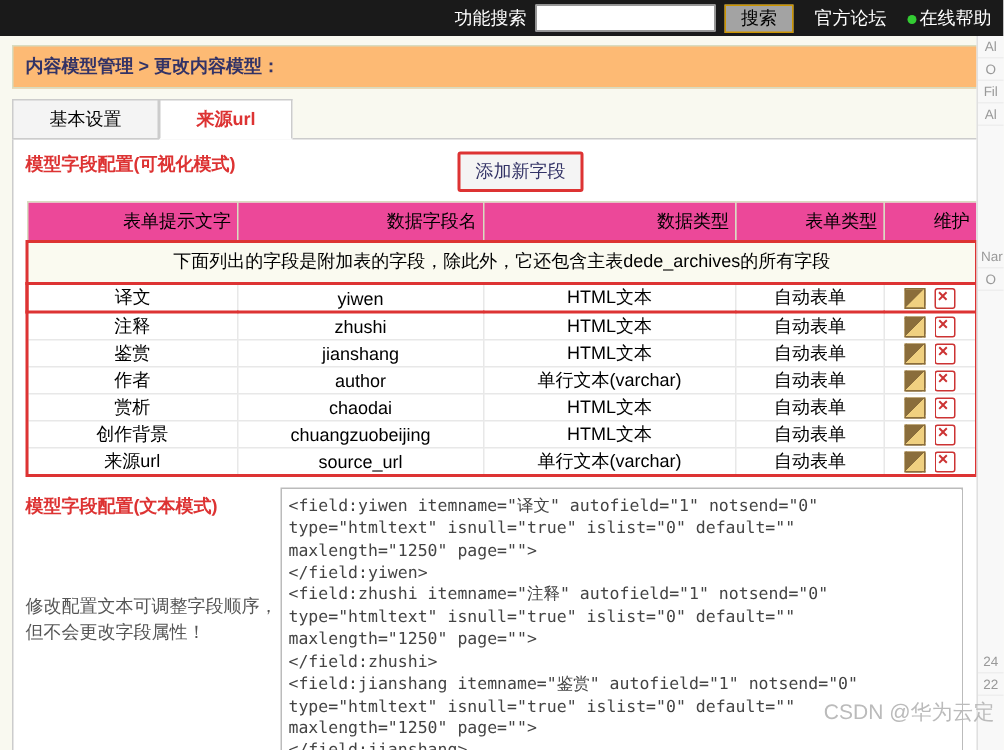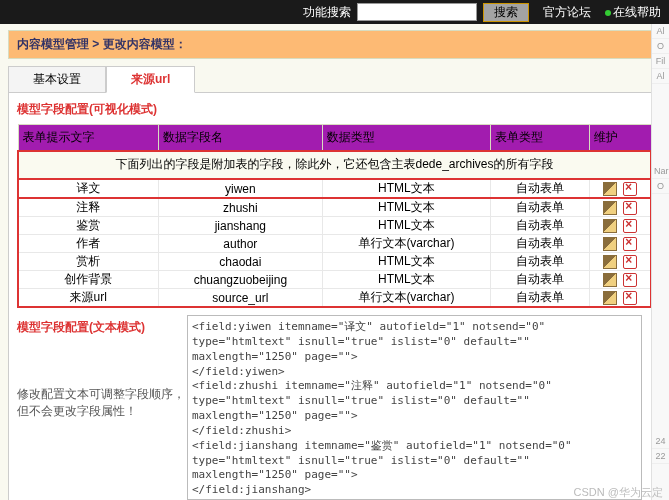--- a/index.html
+++ b/index.html
@@ -15,35 +15,35 @@
 .crumb span{color:#336}
 .tabs{margin-top:6px;display:flex;gap:0}
 .tab{border:1px solid #ccc;padding:4px 24px;background:#f4f4f4;cursor:pointer;position:relative;top:1px}
 .tab.active{background:#fff;border-bottom:1px solid #fff;color:#d33;font-weight:bold}
 .panel{border:1px solid #ccc;background:#fff;padding:8px}
 .secthdr{display:flex;align-items:flex-start;gap:8px;margin-bottom:6px}
 .secthdr .t{color:#d33;font-weight:bold}
 .addbtn{border:2px solid #d33;padding:3px 10px;color:#336;background:#f4f4f4;cursor:pointer;border-radius:2px}
 .addbtn-wrap{margin-left:140px}
 table{width:100%;border-collapse:collapse}
-th{background:#a21caf;border:1px solid #d8dcc0;padding:4px;text-align:left;font-weight:normal}
+th{background:#ec4899;border:1px solid #d8dcc0;padding:4px;text-align:right;font-weight:normal}
 td{border:1px solid #e8e8e8;padding:0;text-align:center;background:#fff}
 .note{background:#fafaf0;padding:5px 8px;border:1px solid #e8e8e8;text-align:center}
 .redbox{border:2px solid #d33;border-radius:3px}
 .ops{display:flex;justify-content:center;gap:6px}
 .ic{width:14px;height:14px;display:inline-block;cursor:pointer}
 .ic-edit{background:linear-gradient(135deg,#8a6d3b 50%,#f0d080 50%);border:1px solid #8a6d3b}
 .ic-del{background:#fff;border:1.5px solid #c33;border-radius:2px;position:relative}
 .ic-del:after{content:"×";color:#c33;position:absolute;top:-3px;left:1px;font-size:12px;font-weight:bold}
 .txtmode{margin-top:8px}
 .txtmode .l{float:left;width:170px;padding-top:4px}
 .txtmode .t{color:#d33;font-weight:bold}
 .txtmode .d{color:#555;margin-top:50px}
 .txtmode textarea{width:455px;height:185px;font-family:monospace;font-size:11px;padding:4px;border:1px solid #bbb;resize:none;color:#444;line-height:1.35}
-.watermark{position:absolute;right:6px;bottom:0;color:#bbb;font-size:11px}
+.watermark{position:absolute;right:6px;bottom:16px;color:#bbb;font-size:14px}
 .rside{position:absolute;right:0;top:24px;width:18px;bottom:0;background:#f8f8f8;border-left:1px solid #e0e0e0}
 .rside div{font-size:9px;color:#999;padding:2px;border-bottom:1px solid #eee;text-align:center}
 </style>
 </head>
 <body>
 
 <div class="topbar">
   <span class="lbl">功能搜索</span>
   <input type="text" style="">
   <button class="srch">搜索</button>
@@ -57,20 +57,21 @@
   </div>
 
   <div class="tabs">
     <div class="tab">基本设置</div>
     <div class="tab active">来源url</div>
   </div>
 
   <div class="panel">
     <div class="secthdr">
       <span class="t">模型字段配置(可视化模式)</span>
+      <span class="addbtn-wrap"><button class="addbtn">添加新字段</button></span>
     </div>
 
     <table>
       <thead>
         <tr>
           <th>表单提示文字</th>
           <th>数据字段名</th>
           <th>数据类型</th>
           <th>表单类型</th>
           <th>维护</th>

